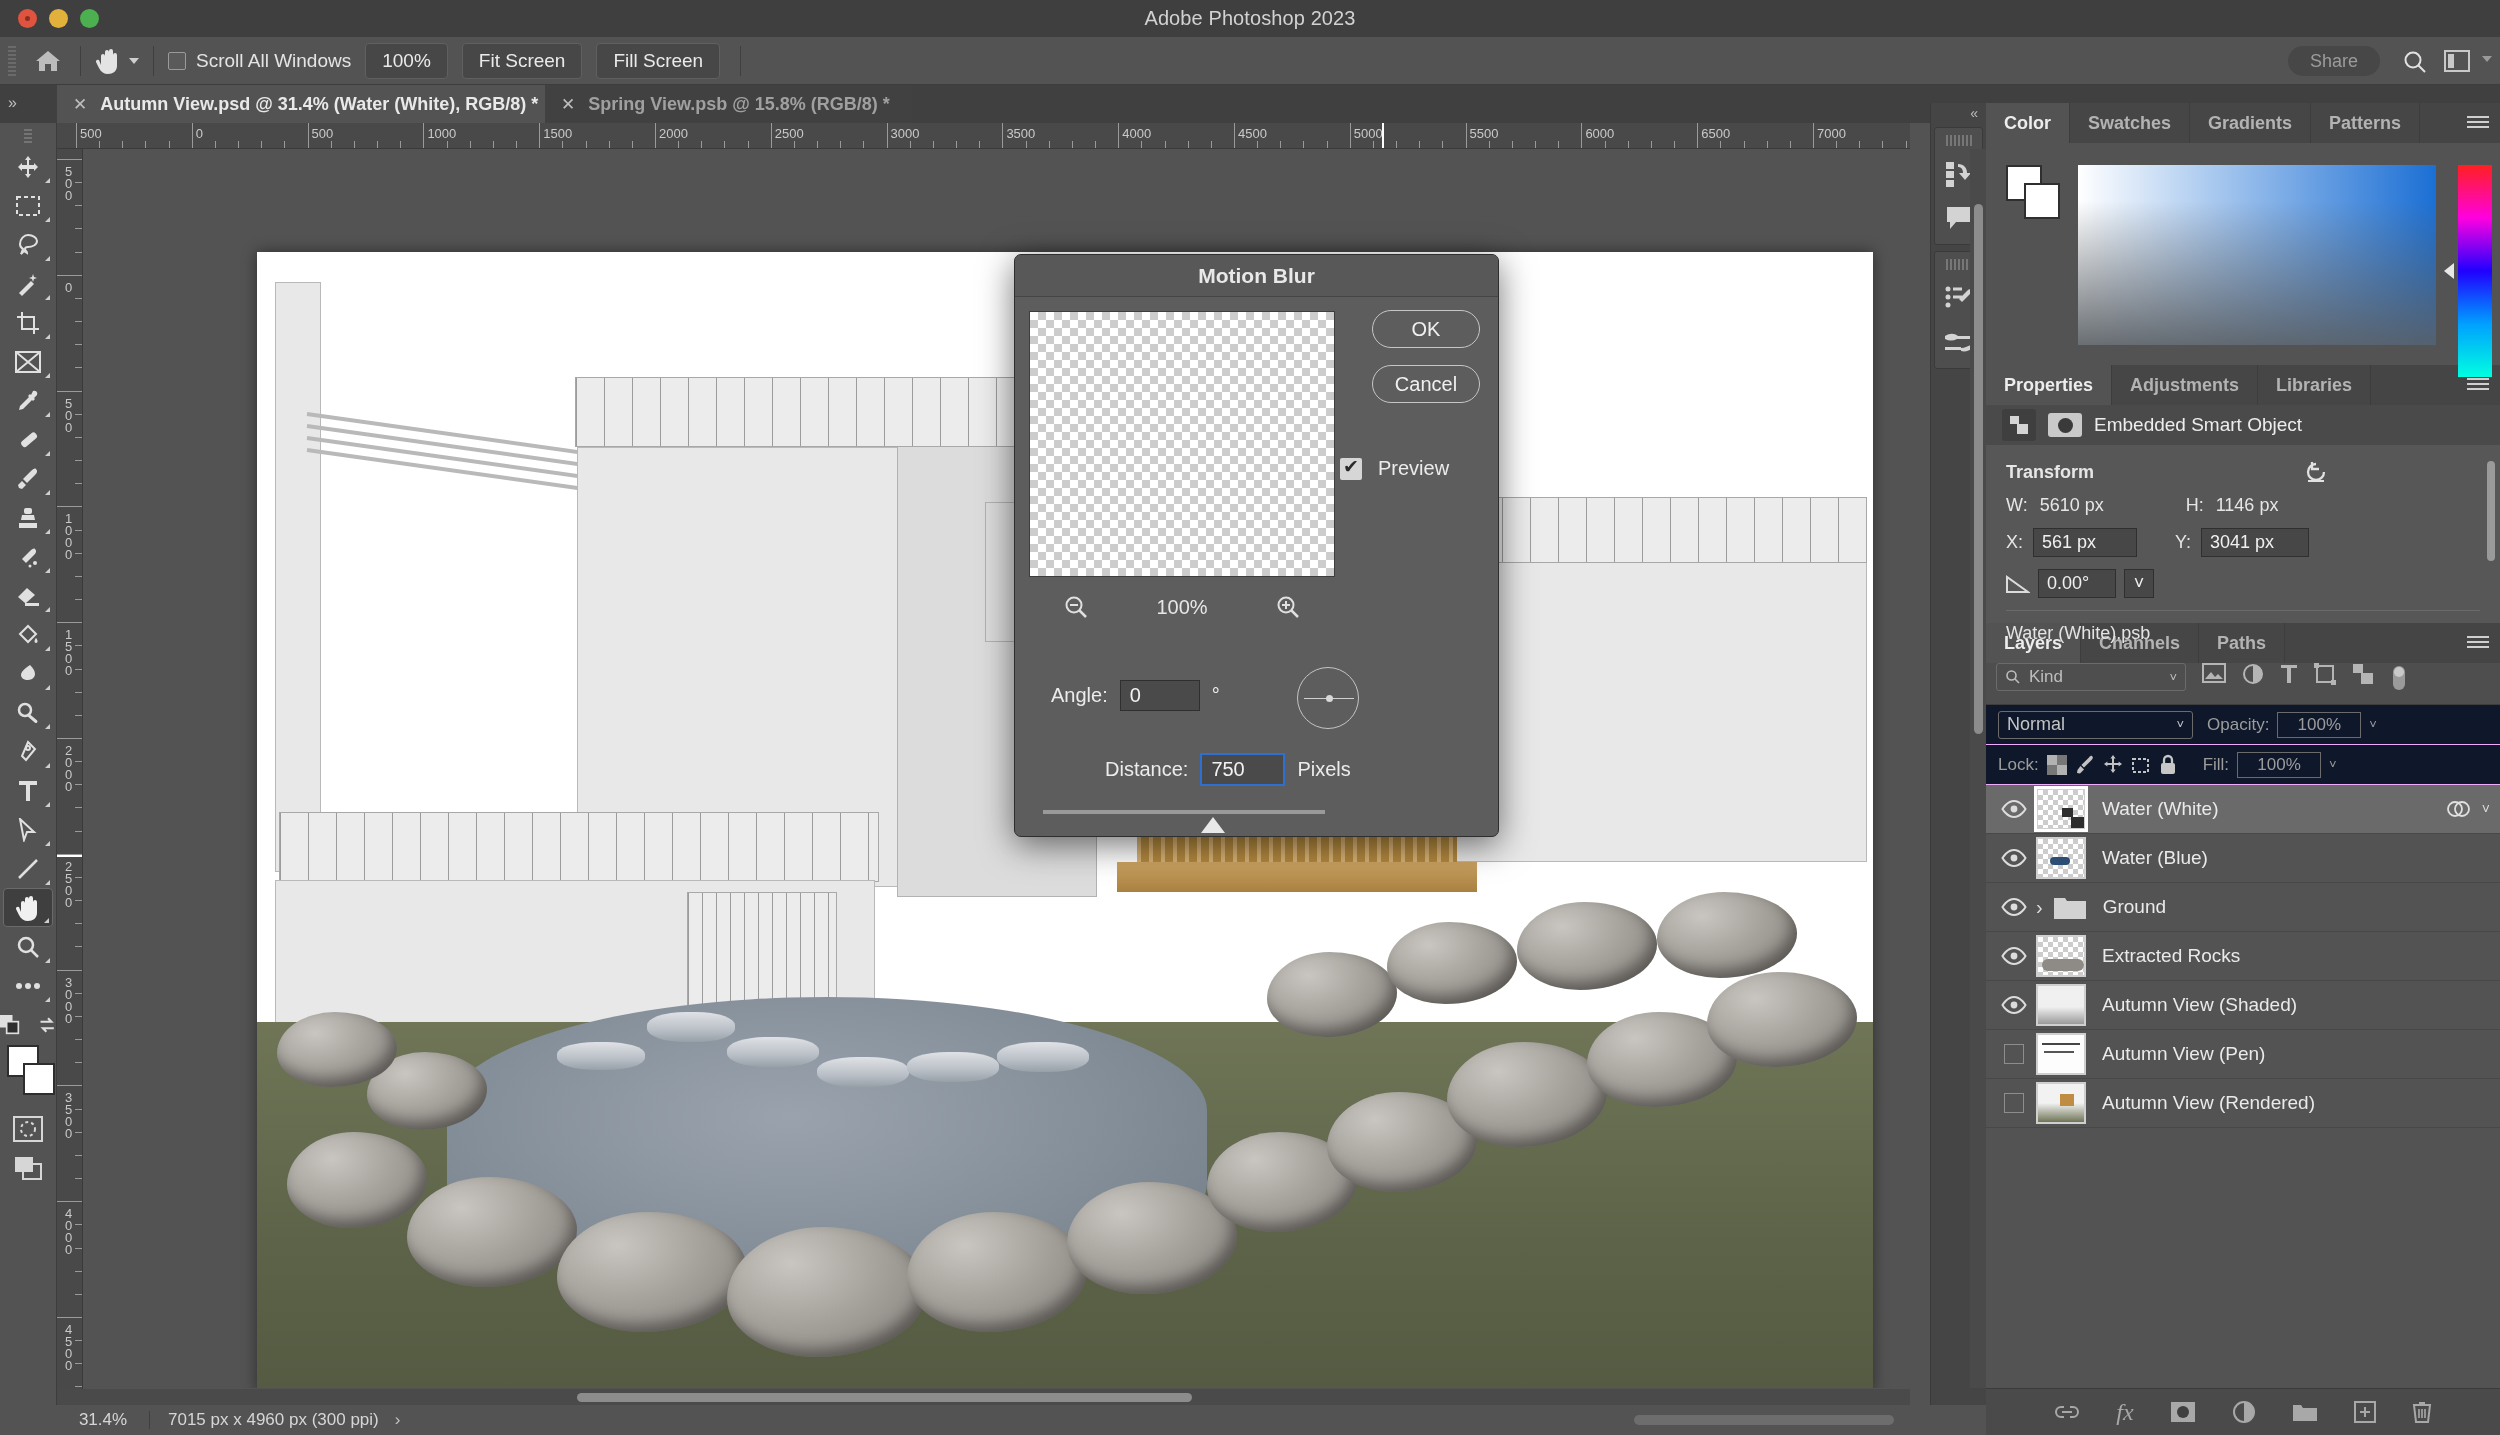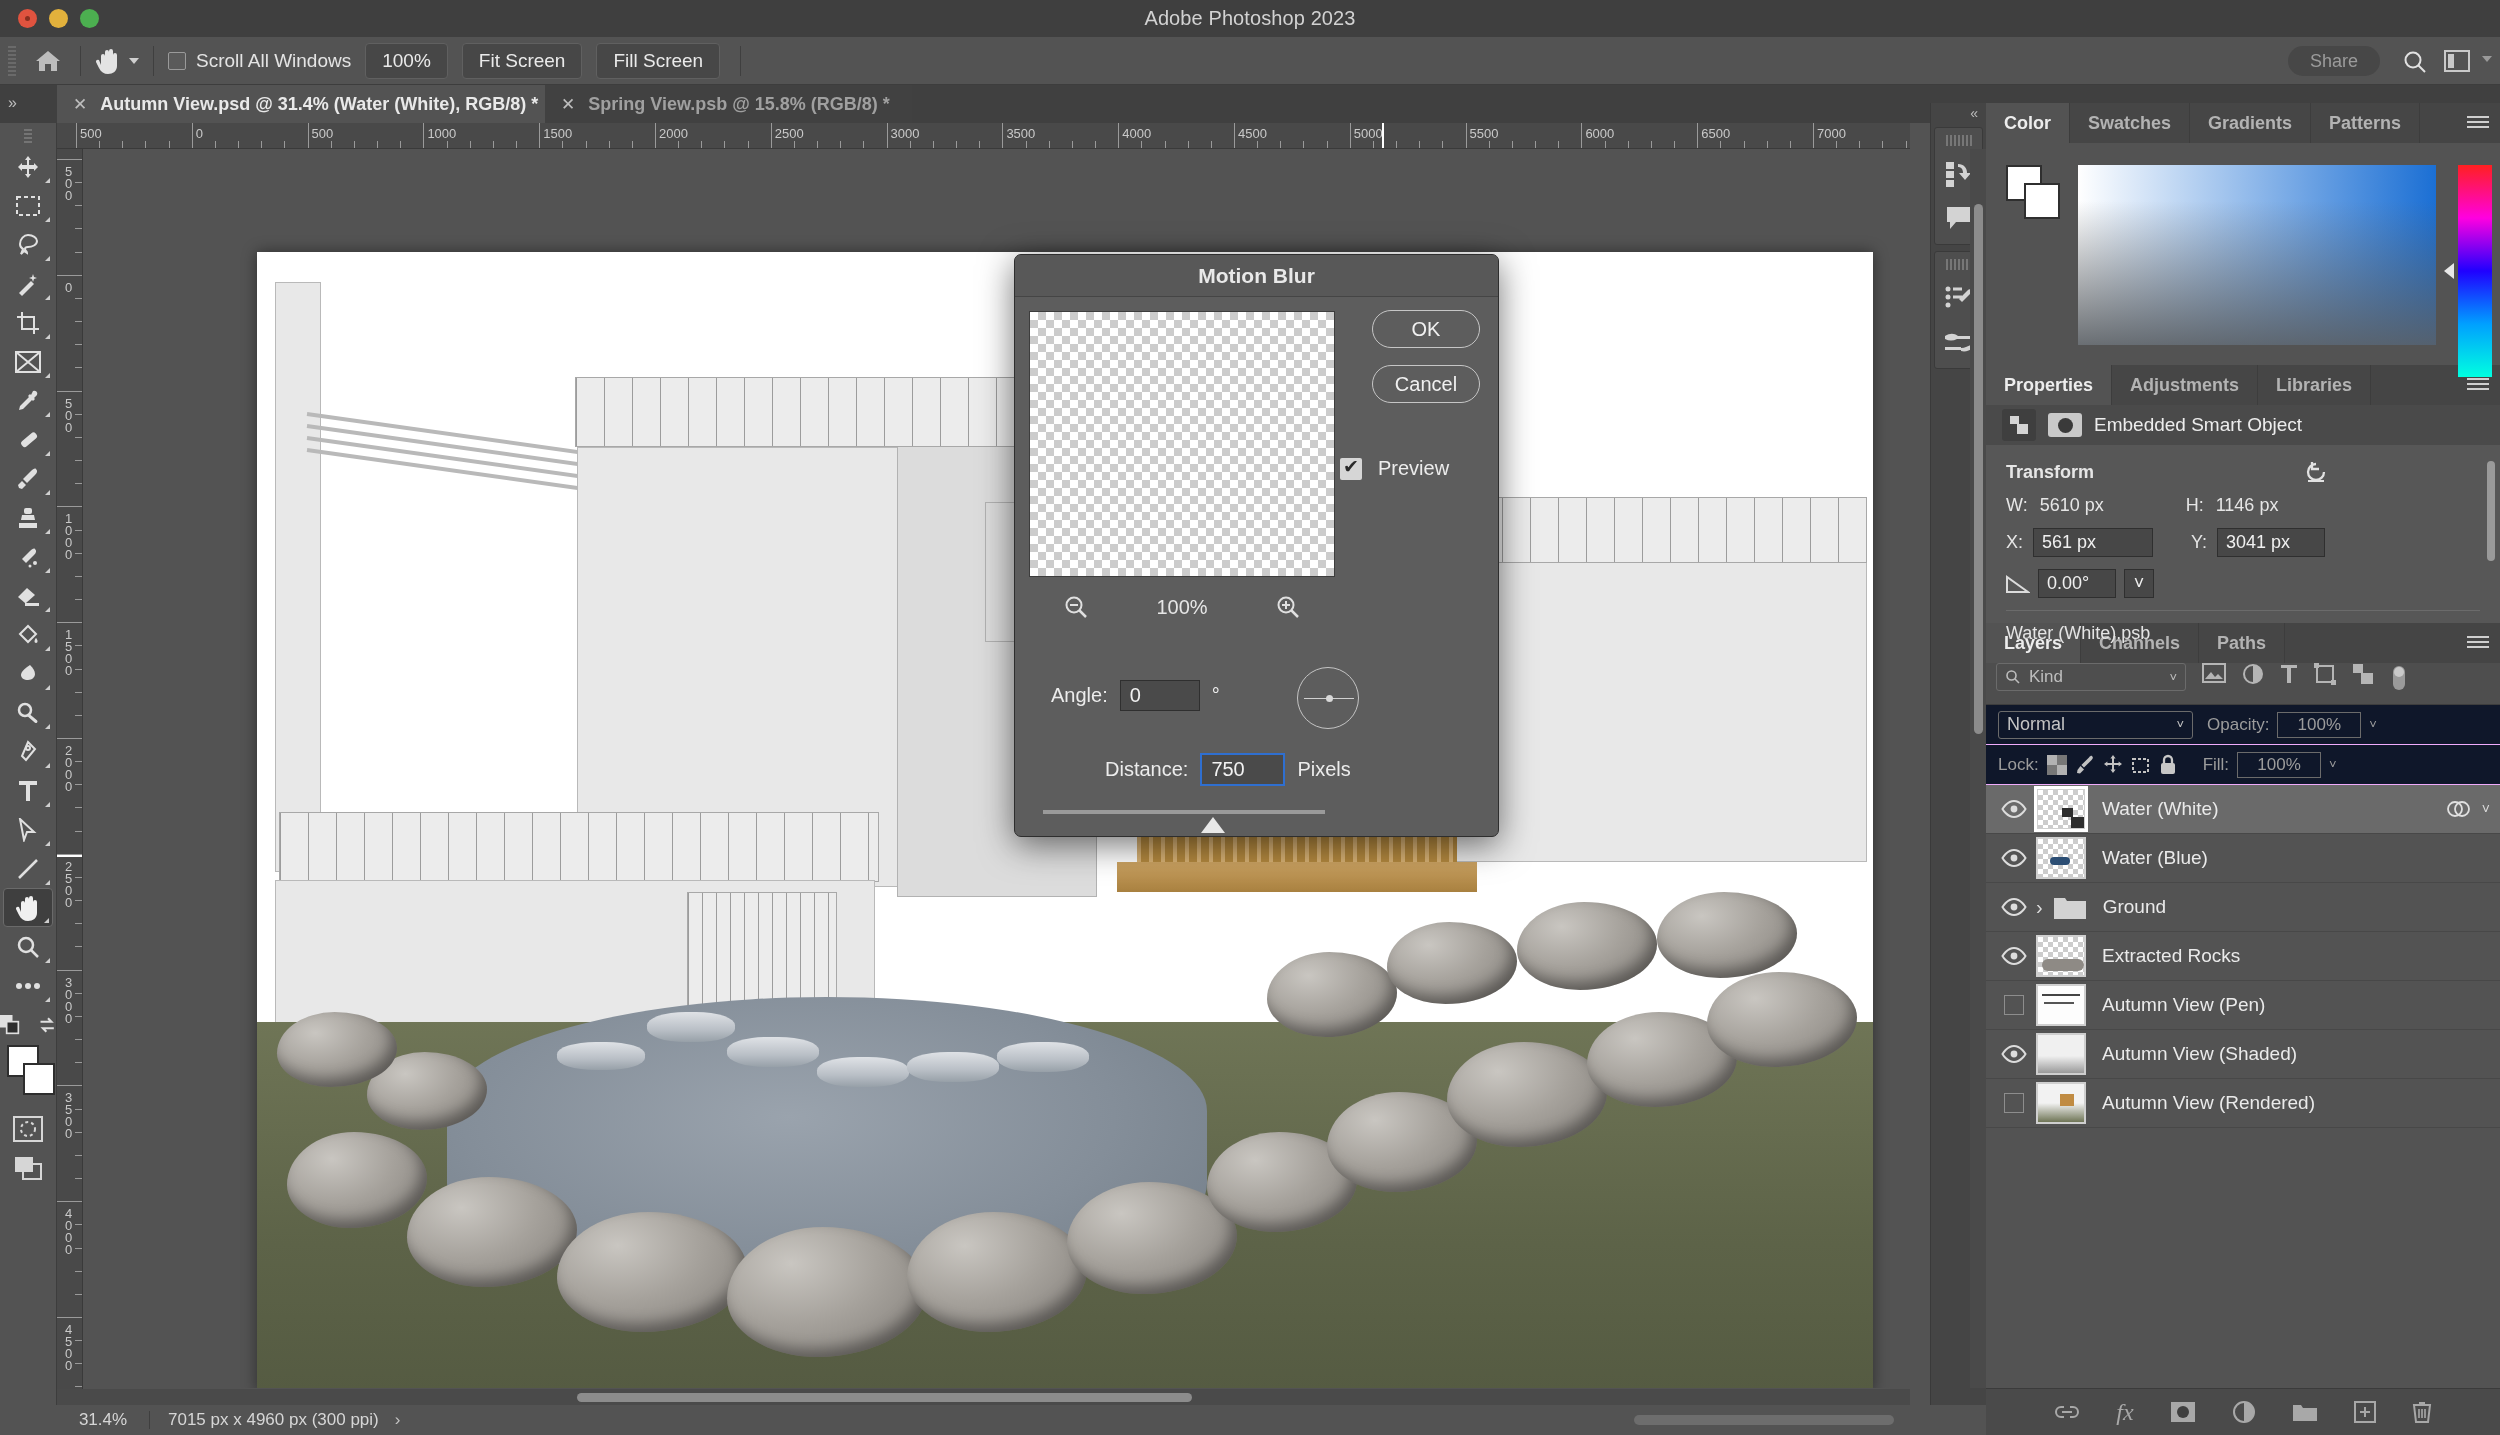--- a/index.html
+++ b/index.html
@@ -823,21 +823,21 @@
       </span>
     </div>
     <div class="prow" style="gap:6px">
       <span>W:</span>
       <span style="margin-left:6px;width:140px">5610 px</span>
       <span>H:</span>
       <span style="margin-left:6px">1146 px</span>
     </div>
     <div class="prow" style="gap:6px">
       <span>X:</span>
-      <span class="pfield" style="width:120px;margin-left:4px">561 px</span>
+      <span class="pfield" style="width:104px;margin-left:4px">561 px</span>
       <span style="margin-left:32px">Y:</span>
       <span class="pfield" style="width:108px;margin-left:4px">3041 px</span>
     </div>
     <div class="prow" style="gap:8px">
       <span>
         <svg width="24" height="20" viewBox="0 0 24 20">
             <path d="M1 18h21L1 3z" fill="none" stroke="#dcdcdc" stroke-width="2"></path>
           </svg>
       </span>
       <span class="pfield" style="width:78px">0.00°</span>
@@ -985,40 +985,40 @@
             <circle cx="13" cy="9" r="3.4" fill="#dcdcdc"></circle>
           </svg>
         </div>
         <div class="thumb">
           <div style="position:absolute;left:4px;bottom:4px;width:42px;height:12px;background:#8e8a85;border-radius:6px"></div>
         </div>
         <span class="lname">Extracted Rocks</span>
       </div>
       <div class="layer">
         <div class="eye">
+          <svg width="26" height="18" viewBox="0 0 26 18">
+            <path d="M13 1C6 1 1.5 9 1.5 9S6 17 13 17s11.5-8 11.5-8S20 1 13 1z" fill="none" stroke="#dcdcdc" stroke-width="2"></path>
+            <circle cx="13" cy="9" r="3.4" fill="#dcdcdc"></circle>
+          </svg>
+        </div>
+        <div class="thumb">
+          <div style="position:absolute;inset:0;background:linear-gradient(#f0f0f0 55%,#9a9a9a)"></div>
+        </div>
+        <span class="lname">Autumn View (Shaded)</span>
+      </div>
+      <div class="layer">
+        <div class="eye">
           <span style="display:block;width:20px;height:20px;border:1.5px solid #8d8d8d"></span>
         </div>
         <div class="thumb">
           <div style="position:absolute;inset:0;background:#fdfdfd"></div>
           <div style="position:absolute;left:4px;top:8px;width:38px;height:2px;background:#444"></div>
           <div style="position:absolute;left:6px;top:16px;width:30px;height:2px;background:#555"></div>
         </div>
         <span class="lname">Autumn View (Pen)</span>
-      </div>
-      <div class="layer">
-        <div class="eye">
-          <svg width="26" height="18" viewBox="0 0 26 18">
-            <path d="M13 1C6 1 1.5 9 1.5 9S6 17 13 17s11.5-8 11.5-8S20 1 13 1z" fill="none" stroke="#dcdcdc" stroke-width="2"></path>
-            <circle cx="13" cy="9" r="3.4" fill="#dcdcdc"></circle>
-          </svg>
-        </div>
-        <div class="thumb">
-          <div style="position:absolute;inset:0;background:linear-gradient(#f0f0f0 55%,#9a9a9a)"></div>
-        </div>
-        <span class="lname">Autumn View (Shaded)</span>
       </div>
       <div class="layer">
         <div class="eye">
           <span style="display:block;width:20px;height:20px;border:1.5px solid #8d8d8d"></span>
         </div>
         <div class="thumb">
           <div style="position:absolute;inset:0;background:linear-gradient(#f2f2f2 50%,#6f7556)"></div>
           <div style="position:absolute;left:22px;top:10px;width:14px;height:12px;background:#c08b42"></div>
         </div>
         <span class="lname">Autumn View (Rendered)</span>

